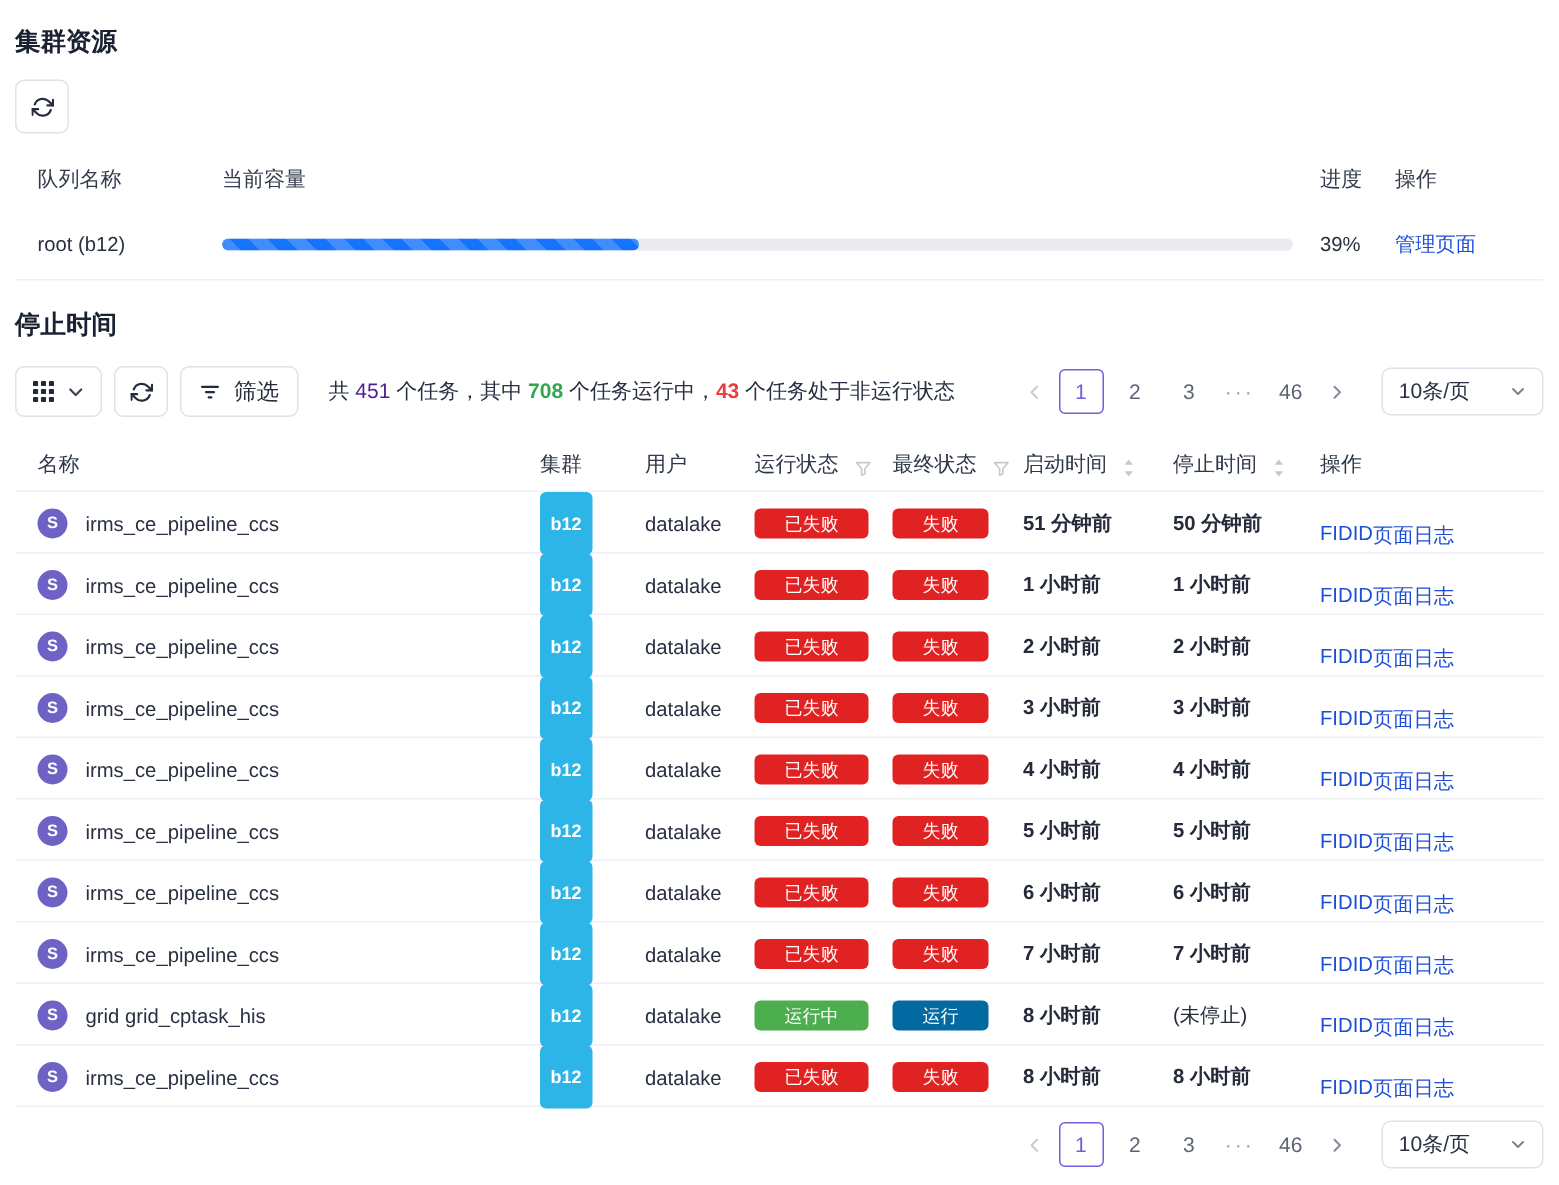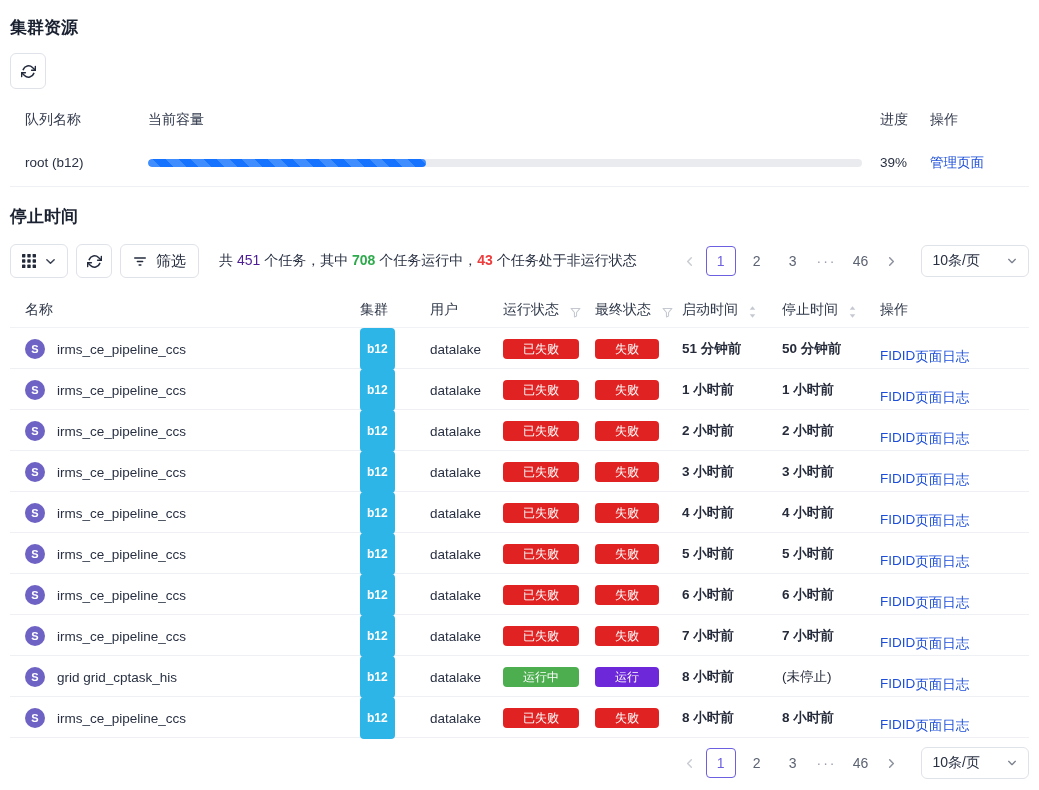--- a/index.html
+++ b/index.html
@@ -62,21 +62,21 @@
   .hcell { display:flex; align-items:flex-end; gap:10px; }
   .t-row { height:41px; border-bottom:1px solid #eef0f3; font-size:13.5px; }
   .name-cell { display:flex; align-items:center; gap:12px; }
   .avatar { width:20px; height:20px; border-radius:50%; background:#6e63c4; color:#fff;
     font-size:11px; font-weight:700; display:flex; align-items:center; justify-content:center; flex:0 0 20px; }
   .badge { display:inline-block; padding:3px 20px; border-radius:4px; color:#fff;
     font-size:12px; line-height:14px; white-space:nowrap; }
   .badge.cluster { background:#2db5e8; font-weight:700; padding:14px 7px; }
   .badge.error   { background:#e12222; }
   .badge.success { background:#4cae4f; }
-  .badge.info    { background:#6d28d9; }
+  .badge.info    { background:#0369a1; }
   .time { font-weight:700; color:#252b3a; }
   .time.plain { font-weight:400; }
   .actions { display:flex; }
   .actions .link { font-size:13.5px; }
 
   .bottom-bar { display:flex; align-items:center; justify-content:flex-end; margin-top:9px; }
 
   svg { display:block; }
 </style>
 </head>

